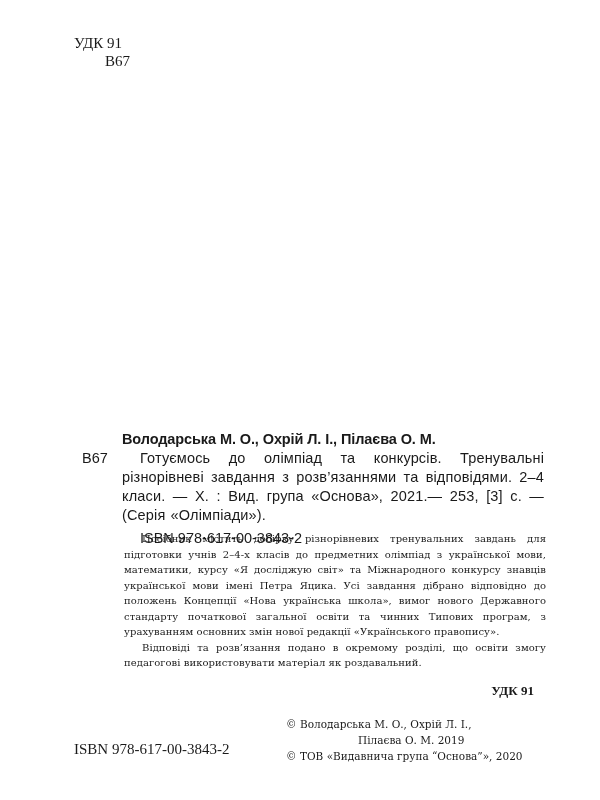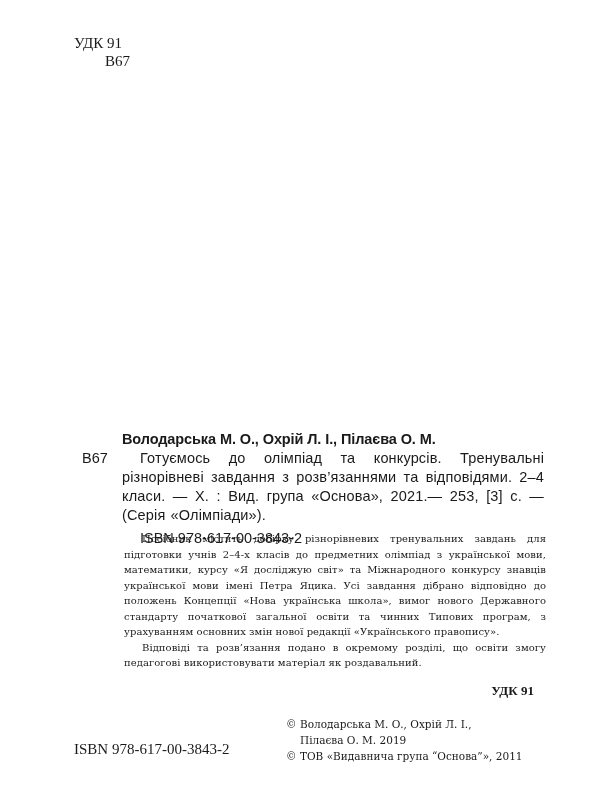--- a/index.html
+++ b/index.html
@@ -85,21 +85,21 @@
       font-size: 15px;
     }
     .copyright {
       left: 286px; top: 716px;
       font-family: "DejaVu Serif", serif;
       font-size: 10.5px;
       line-height: 16px;
     }
     .copyright .line { display: flex; }
     .copyright .sym { width: 14px; display: inline-block; }
-    .copyright .cont { padding-left: 14px; }
+    .copyright .cont { padding-left: 14px; justify-content: center; }
   </style>
 </head>
 <body>
 
 <div class="abs udk-top">
   <span class="code">УДК 91</span>
   <span class="cutter">В67</span>
 </div>
 
 <div class="abs biblio">
@@ -123,15 +123,15 @@
 <div class="abs copyright">
   <div class="line">
     <span class="sym">©</span>
     <span>Володарська М. О., Охрій Л. І.,</span>
   </div>
   <div class="line cont">
     <span>Пілаєва О. М. 2019</span>
   </div>
   <div class="line">
     <span class="sym">©</span>
-    <span>ТОВ «Видавнича група “Основа”», 2011</span>
+    <span>ТОВ «Видавнича група “Основа”», 2020</span>
   </div>
 </div>
 
 </body></html>

